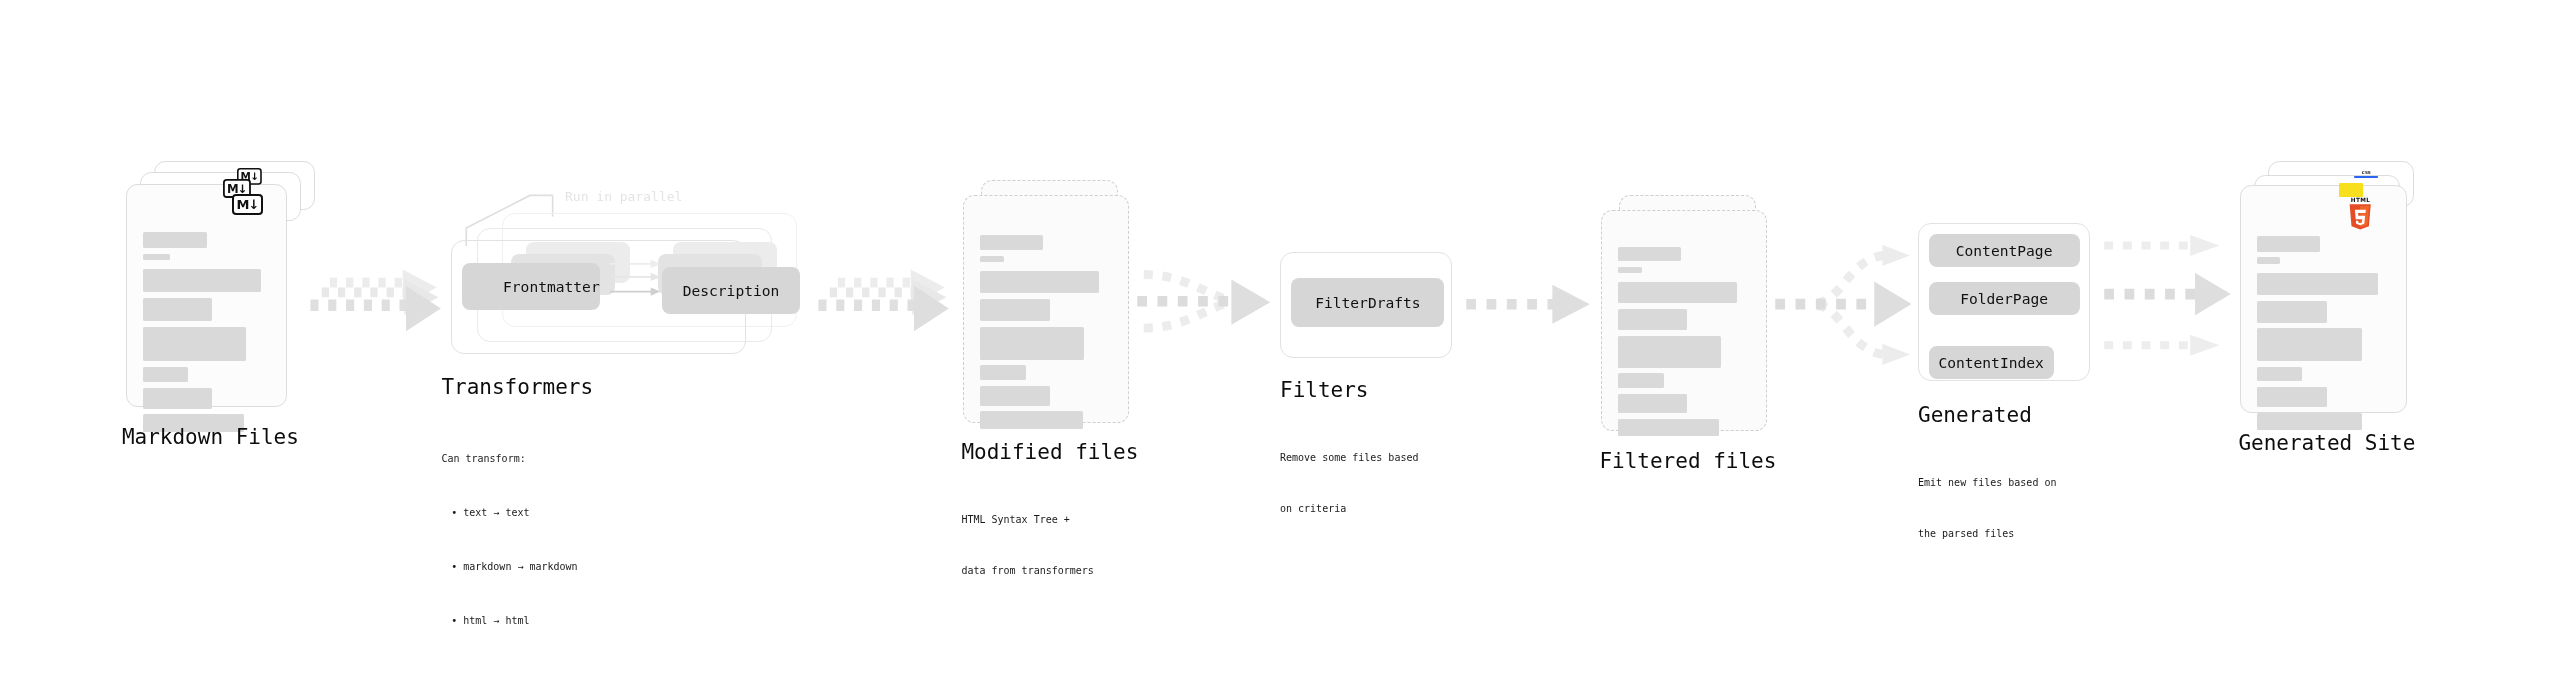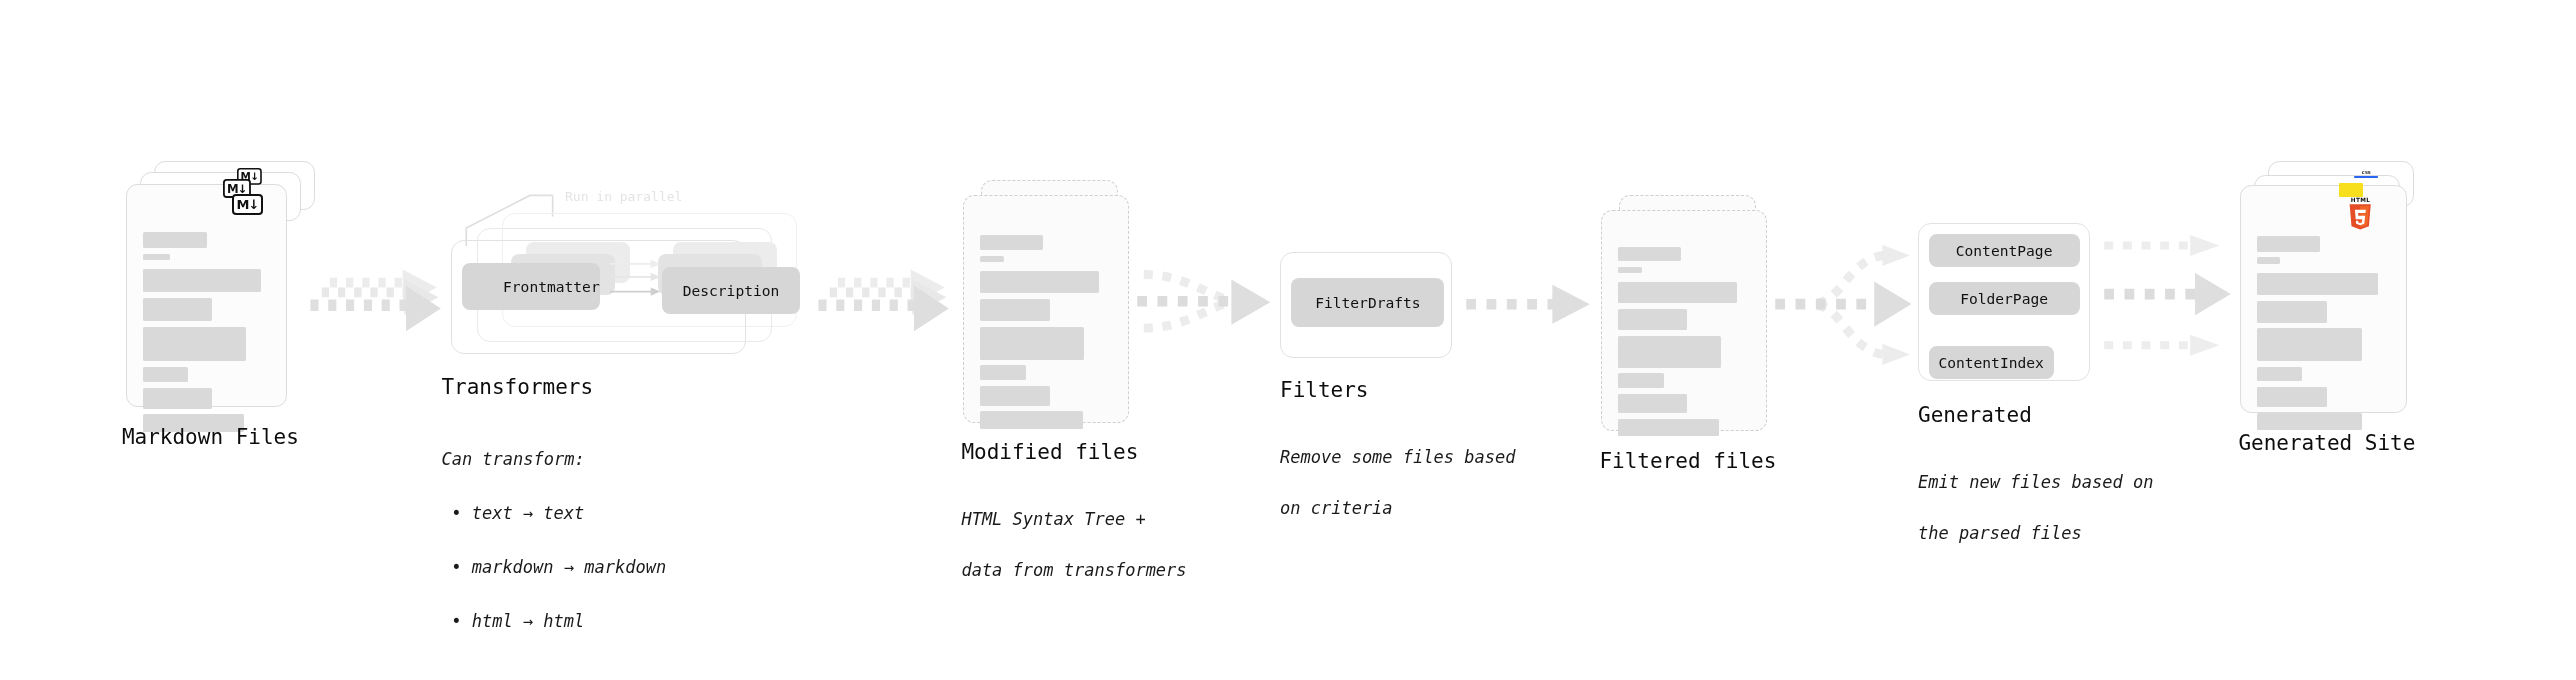--- a/index.html
+++ b/index.html
@@ -147,25 +147,24 @@
   
   .caption-title {
     position: absolute;
     font-size: 21px;
     letter-spacing: 0px;
     color: #0d0d0d;
     white-space: nowrap;
   }
   .caption-sub {
     position: absolute;
-    font-size: 17px;
+    font-size: 10px;
     line-height: 17px;
     color: #1a1a1a;
     white-space: pre;
-    font-style: italic;
   }
   .caption-sub.list { line-height: 18px; }
 
   .parallel-label {
     position: absolute;
     font-size: 13px;
     color: #e4e4e4;
     white-space: nowrap;
   }
 

